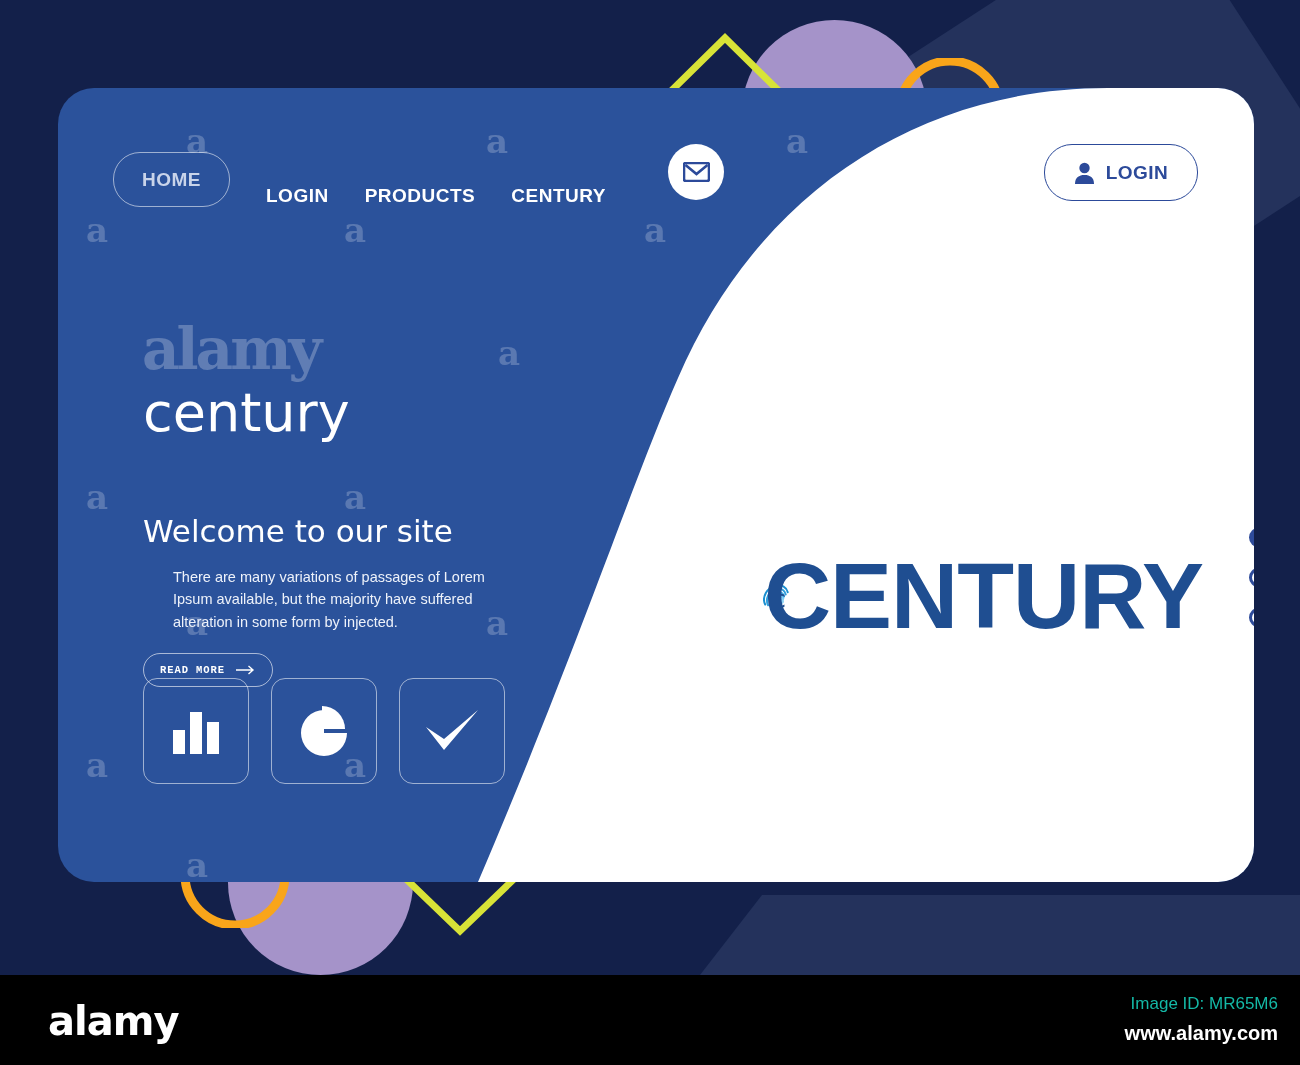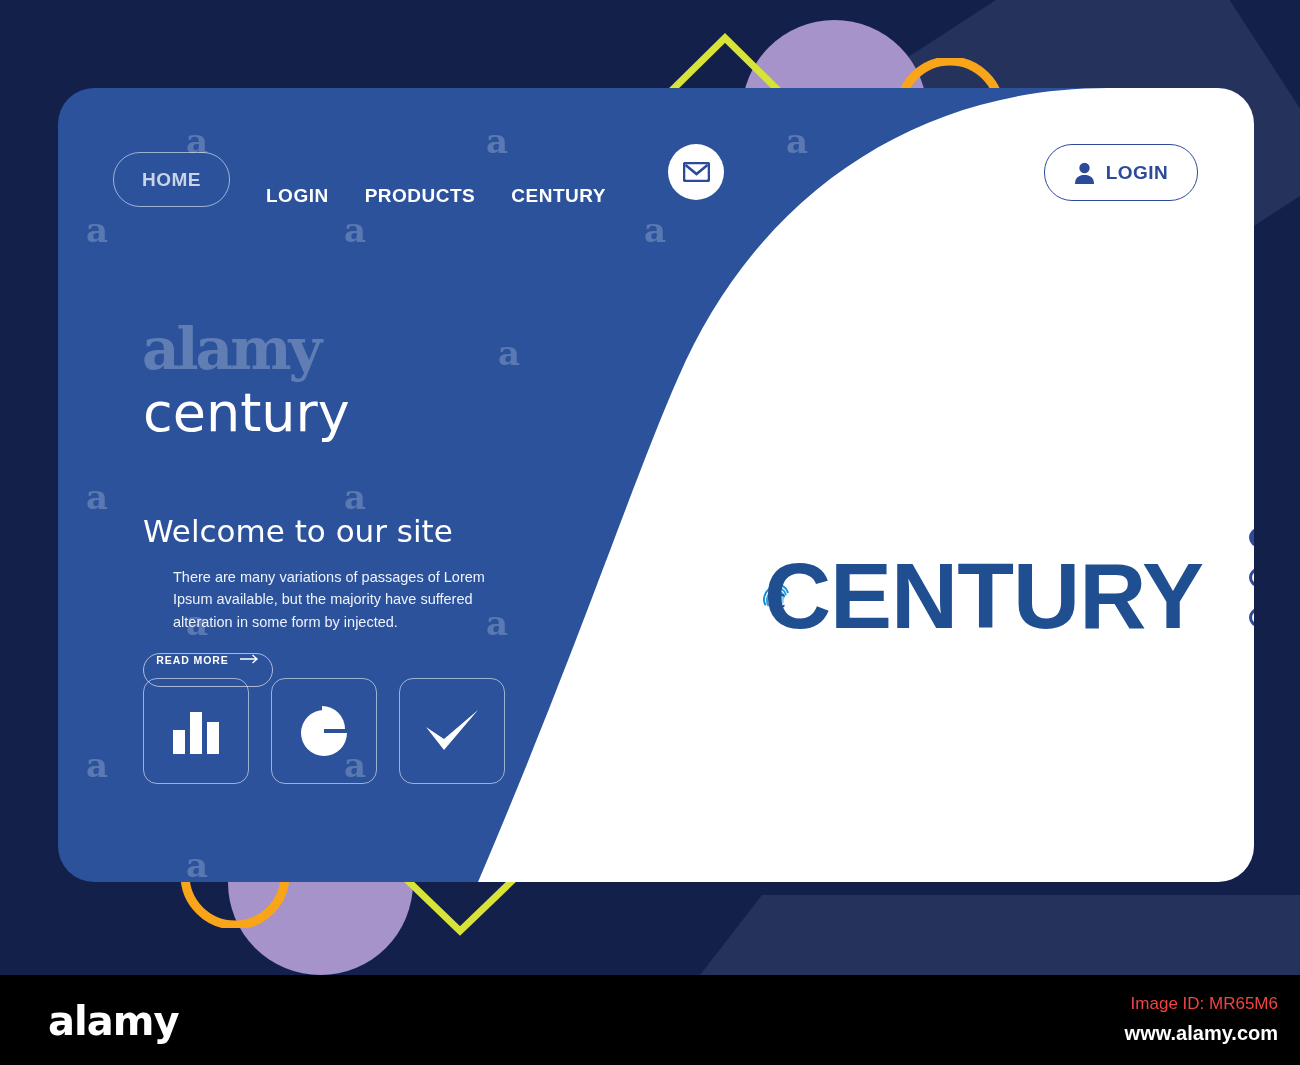--- a/index.html
+++ b/index.html
@@ -43,21 +43,21 @@
              background:transparent;}
   .login-btn span{color:#2c4a9a;font-size:19px;font-weight:700;letter-spacing:.5px;}
 
   
   .brand{position:absolute;left:85px;top:293px;color:#fff;font-size:54px;font-weight:400;letter-spacing:0px;z-index:5;
          font-family:"DejaVu Sans",sans-serif;}
   .headline{position:absolute;left:85px;top:425px;color:#fff;font-size:31px;font-weight:400;z-index:5;
             font-family:"DejaVu Sans",sans-serif;}
   .para{position:absolute;left:86px;top:383px;width:325px;color:#eef2fa;font-size:14.5px;line-height:1.55;z-index:5;}
   .readmore{position:absolute;left:85px;top:465px;width:128px;height:32px;border:1px solid rgba(255,255,255,.6);
-            border-radius:17px;display:flex;justify-content:center;gap:11px;z-index:5;}
+            border-radius:17px;display:flex;align-items:center;justify-content:center;gap:11px;z-index:5;font-family:Liberation Mono, monospace;}
   .readmore span{color:#fff;font-size:10.5px;font-weight:700;letter-spacing:.9px;}
 
   
   .tiles{position:absolute;left:85px;top:590px;display:flex;gap:22px;z-index:5;}
   .tile{width:104px;height:104px;border:1px solid rgba(255,255,255,.55);border-radius:14px;
         display:flex;align-items:center;justify-content:center;}
 
   
   .logo{position:absolute;left:705px;top:443px;width:440px;height:130px;z-index:5;display:flex;align-items:center;}
   .logo-word{font-family:"Liberation Sans",sans-serif;font-size:93px;font-weight:700;color:#1f4e91;
@@ -66,21 +66,21 @@
   
   .dots{position:absolute;left:1191px;top:440px;z-index:6;display:flex;flex-direction:column;gap:21px;}
   .dot{width:19px;height:19px;border-radius:50%;box-sizing:border-box;}
   .dot.on{background:#2e4b9b;}
   .dot.off{border:3px solid #2e4b9b;}
 
   
   .footer{position:absolute;left:0;top:975px;width:1300px;height:90px;background:#000;}
   .alamy{position:absolute;left:48px;top:998px;color:#fff;font-size:40px;font-weight:700;
          font-family:"DejaVu Sans",sans-serif;letter-spacing:-1px;}
-  .imgid{position:absolute;right:22px;top:994px;color:#ef4444;font-size:17px;}
+  .imgid{position:absolute;right:22px;top:994px;color:#14b8a6;font-size:17px;}
   .alamyurl{position:absolute;right:22px;top:1022px;color:#fff;font-size:20px;font-weight:700;margin-left:19px;}
 </style>
 </head>
 <body>
 
 <div id="stage">
 
   <div class="backdrop">
     <div class="bd-tri-tr"></div>
     <div class="bd-tri-br"></div>

